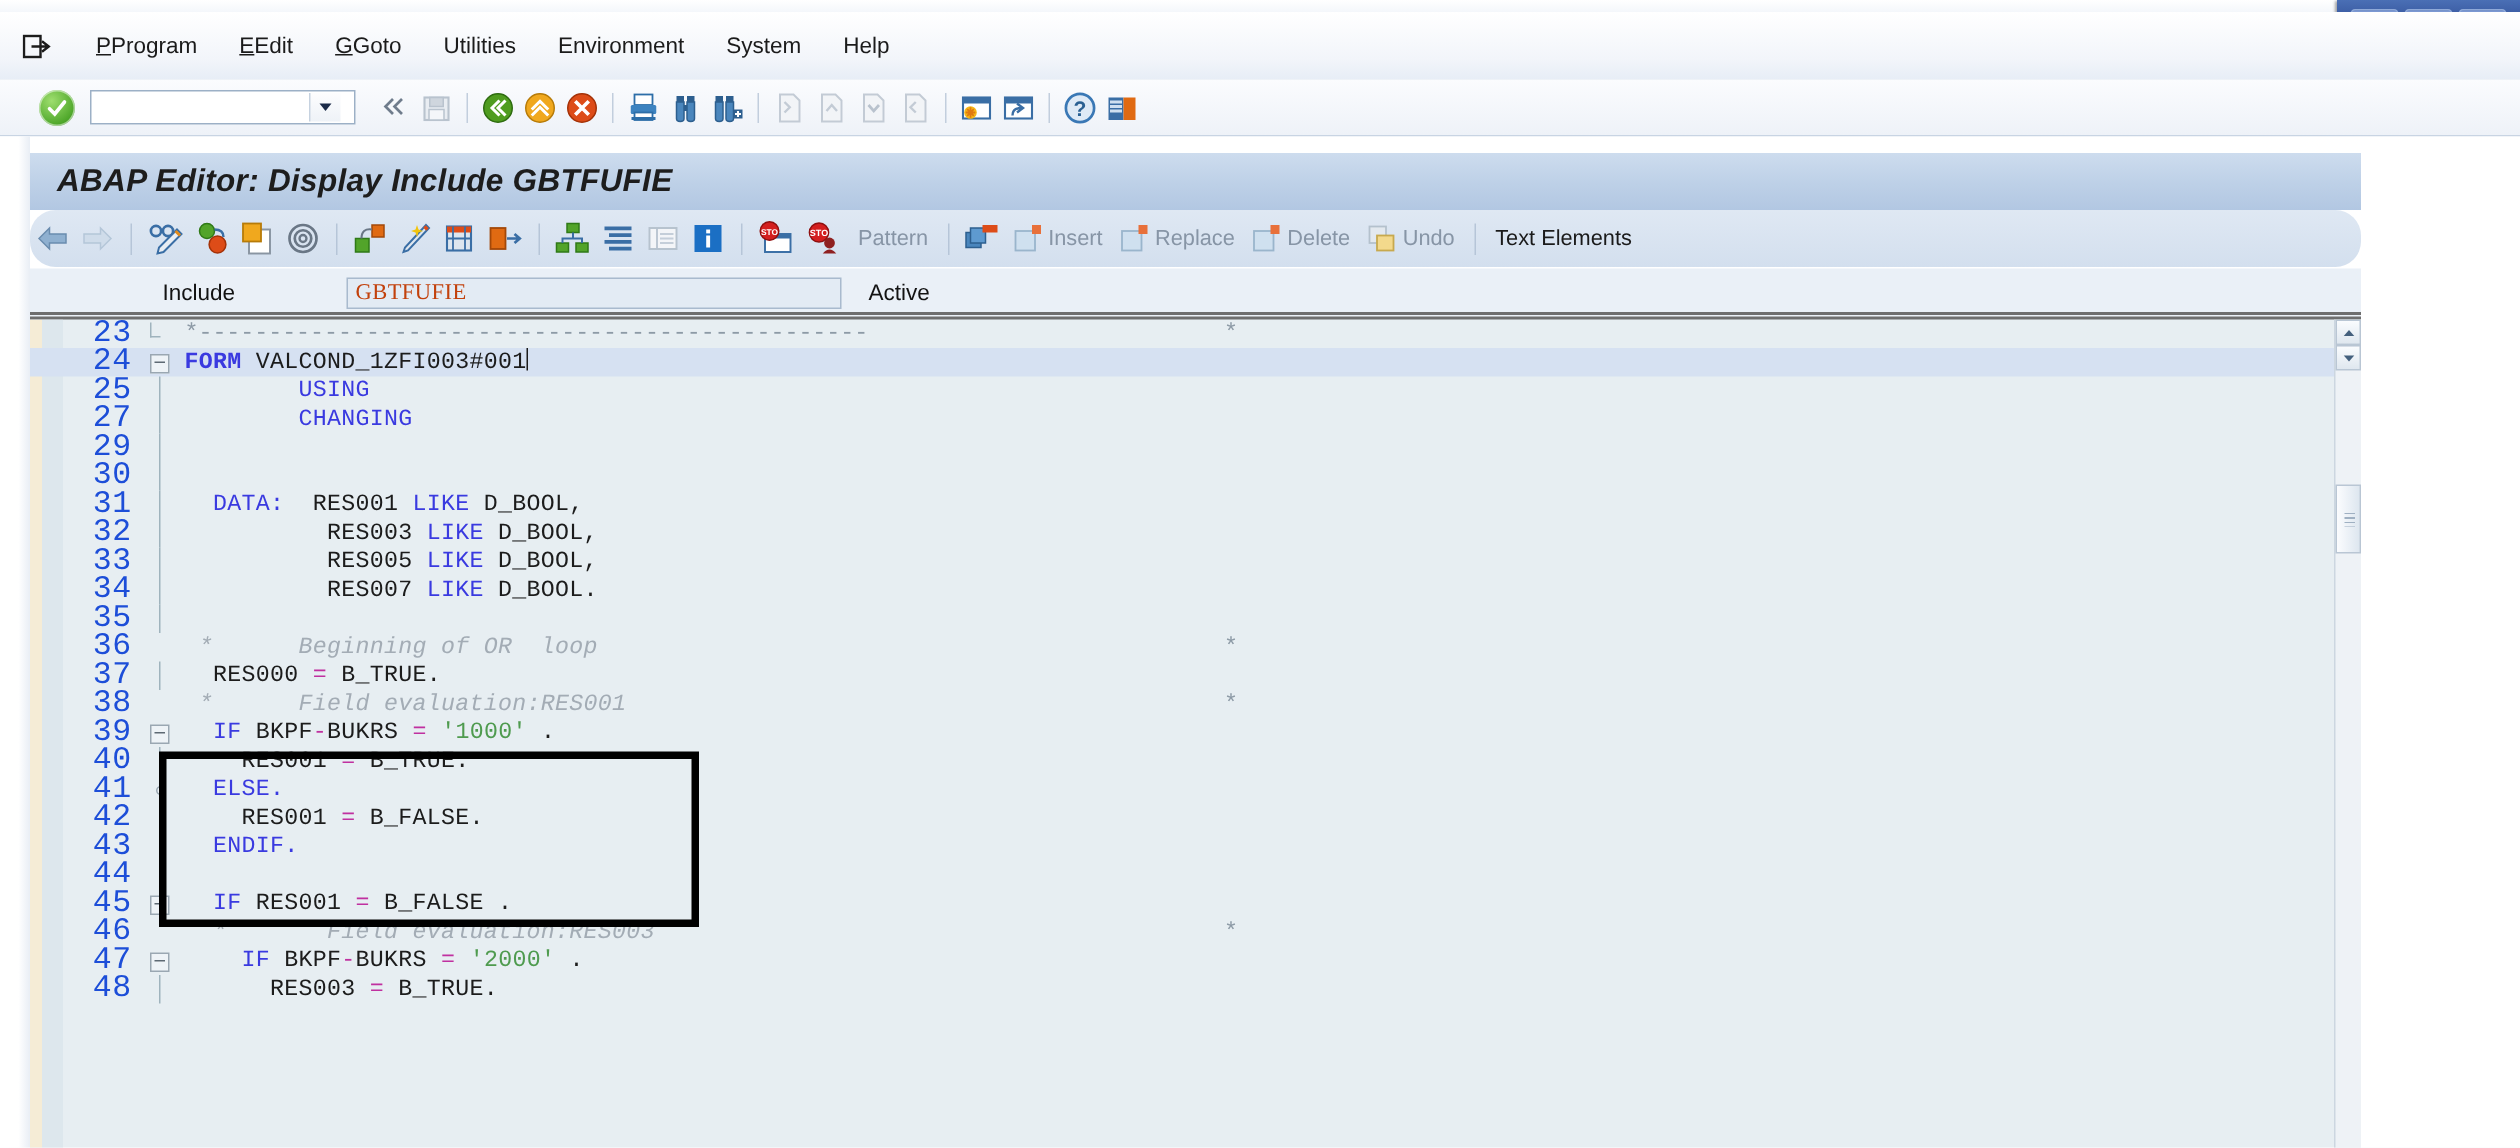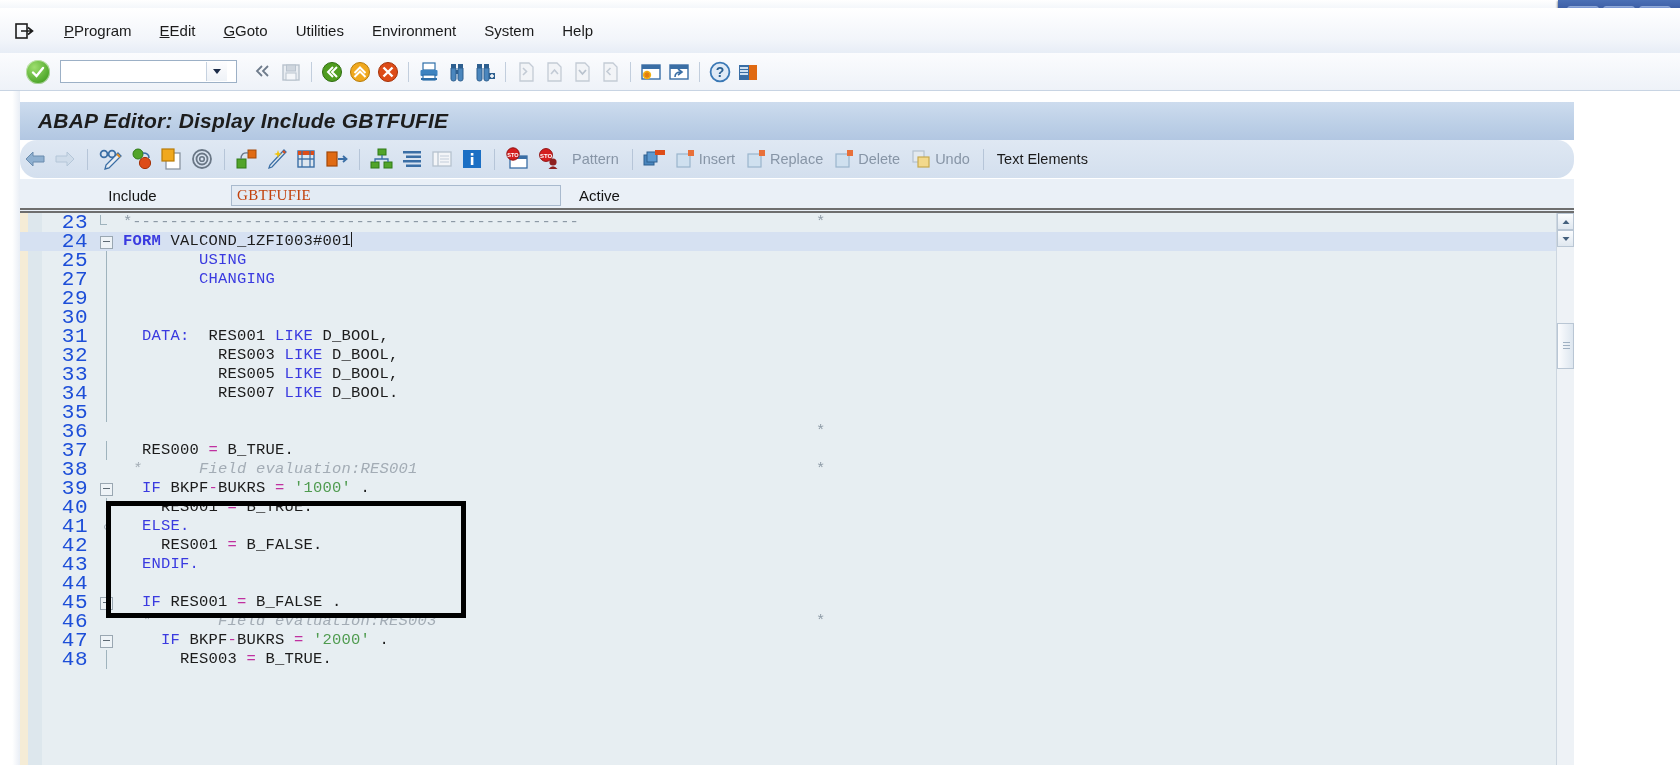--- a/index.html
+++ b/index.html
@@ -539,20 +539,21 @@
             <div class="gutline"></div>
             <div class="code"><span>          RES007 </span><span class="kw">LIKE</span><span> D_BOOL.</span></div>
           </div>
           <div class="ln">
             <div class="lnum">35</div>
             <div class="gutline"></div>
             <div class="code"></div>
           </div>
           <div class="ln">
             <div class="lnum">36</div>
+            <div class="code"><span class="cmt"> *      Beginning of OR  loop</span></div>
             <div class="trailstar">*</div>
           </div>
           <div class="ln">
             <div class="lnum">37</div>
             <div class="gutline"></div>
             <div class="code"><span>  RES000 </span><span class="op">=</span><span> B_TRUE.</span></div>
           </div>
           <div class="ln">
             <div class="lnum">38</div>
             <div class="code"><span class="cmt"> *      Field evaluation:RES001</span></div>

